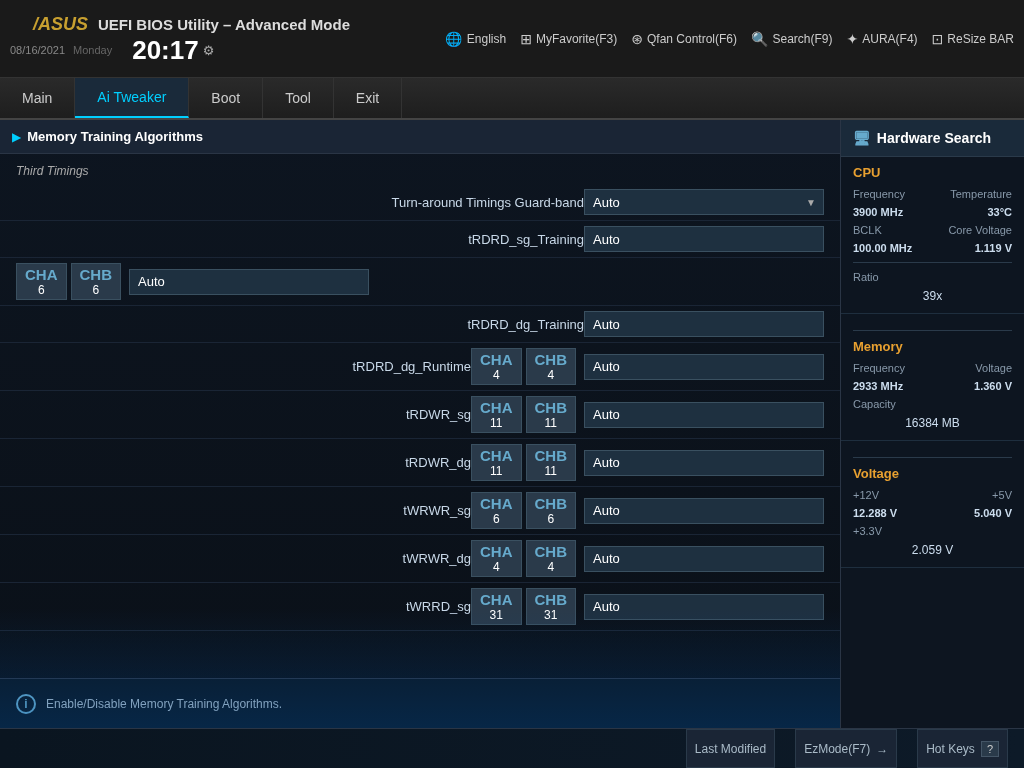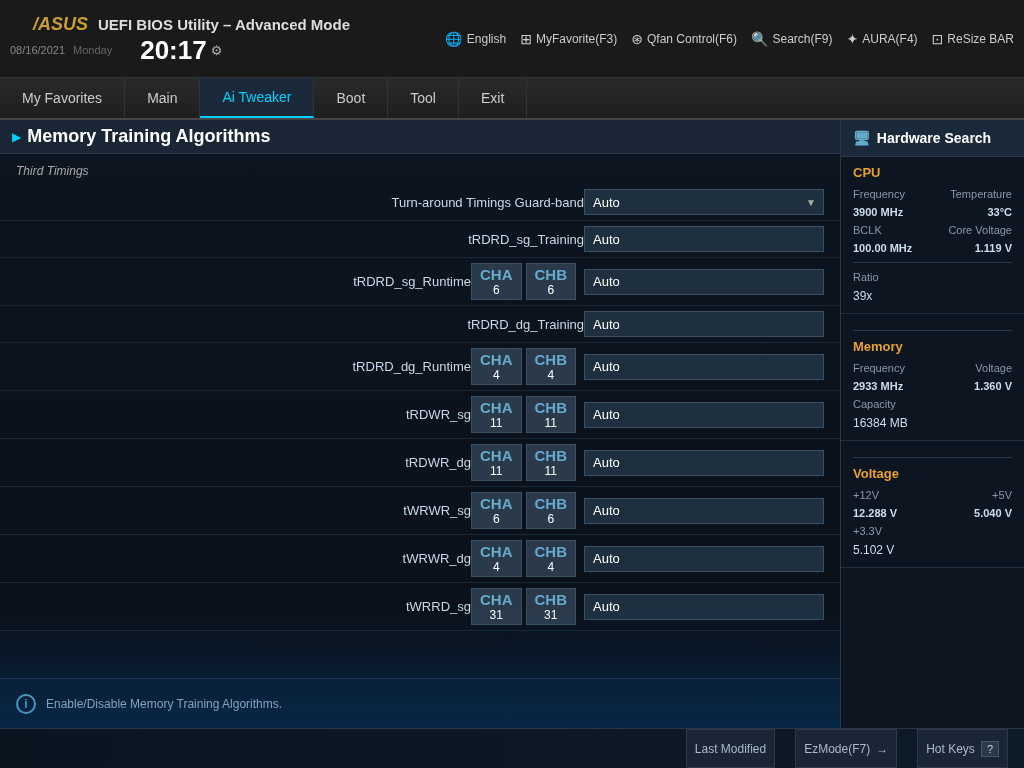--- a/index.html
+++ b/index.html
@@ -103,21 +103,21 @@
       padding: 0 12px;
       gap: 6px;
       border-bottom: 1px solid #2a3545;
     }
     #breadcrumb-arrow {
       color: #00cfff;
       font-size: 12px;
     }
     #breadcrumb-text {
       color: #fff;
-      font-size: 18px;
+      font-size: 13px;
       font-weight: 600;
     }
 
     
     #content-area {
       padding: 4px 0;
       overflow-y: auto;
       height: calc(100% - 34px - 50px);
     }
     #content-area::-webkit-scrollbar { width: 6px; }
@@ -290,20 +290,21 @@
     }
     .monitor-divider {
       height: 1px;
       background: #2a3a4a;
       margin: 8px 0;
     }
     .monitor-single {
       margin-bottom: 6px;
       color: #ccddee;
       font-size: 12px;
+      text-align: center;
     }
 
     
     #bottom-bar {
       height: 40px;
       background: linear-gradient(to right, #0a1520, #0d1a28);
       border-top: 1px solid #2a3545;
       display: flex;
       justify-content: flex-end;
       padding: 0 16px;
@@ -374,21 +375,21 @@
   <div id="top-left">
     <div id="top-left-upper">
       <div id="asus-logo">
         <span id="asus-logo-text">/ASUS</span>
       </div>
       <span id="bios-title">UEFI BIOS Utility – Advanced Mode</span>
     </div>
     <div id="top-left-lower">
       <span id="date-text">08/16/2021</span>
       <span id="day-text" style="color:#666;font-size:11px;margin-left:4px;">Monday</span>
-      <span id="time-text" style="margin-left:24px;">20:17</span>
+      <span id="time-text" style="margin-left:16px;">20:17</span>
       <span style="color:#aaa;font-size:13px;cursor:pointer;">⚙</span>
     </div>
   </div>
 
   <div id="top-bar-icons">
     <div class="top-icon-item">
       <span class="top-icon-sym">🌐</span>
       <span>English</span>
     </div>
     <div class="top-icon-item">
@@ -408,23 +409,20 @@
       <span>AURA(F4)</span>
     </div>
     <div class="top-icon-item">
       <span class="top-icon-sym">⊡</span>
       <span>ReSize BAR</span>
     </div>
   </div>
 </div>
 
 <div id="nav-bar">
-  <div class="nav-item">
-    <span>My Favorites</span>
-  </div>
   <div class="nav-item">
     <span>Main</span>
   </div>
   <div class="nav-item active">
     <span>Ai Tweaker</span>
   </div>
   <div class="nav-item">
     <span>Boot</span>
   </div>
   <div class="nav-item">
@@ -455,21 +453,20 @@
           </select>
         </div>
       </div>
 
       <div class="setting-row">
         <span class="setting-label">tRDRD_sg_Training</span>
         <input class="value-input" value="Auto" readonly="" style="">
       </div>
 
       <div class="setting-row">
-        <span class="setting-label">tRDRD_sg_Runtime</span>
         <div class="cha-chb-block">
           <div class="cha-box">
             <span>CHA</span>
             <span>6</span>
           </div>
           <div class="chb-box">
             <span>CHB</span>
             <span>6</span>
           </div>
         </div>
@@ -636,21 +633,21 @@
         <span class="monitor-label">+12V</span>
         <span class="monitor-label">+5V</span>
       </div>
       <div class="monitor-row">
         <span class="monitor-value">12.288 V</span>
         <span class="monitor-value">5.040 V</span>
       </div>
       <div class="monitor-row">
         <span class="monitor-label">+3.3V</span>
       </div>
-      <div class="monitor-single">5.102 V</div>
+      <div class="monitor-single">2.059 V</div>
     </div>
   </div>
 </div>
 
 <div id="bottom-bar">
   <div class="bottom-btn">
     <span>Last Modified</span>
   </div>
   <div class="bottom-btn">
     <span>EzMode(F7)</span>

